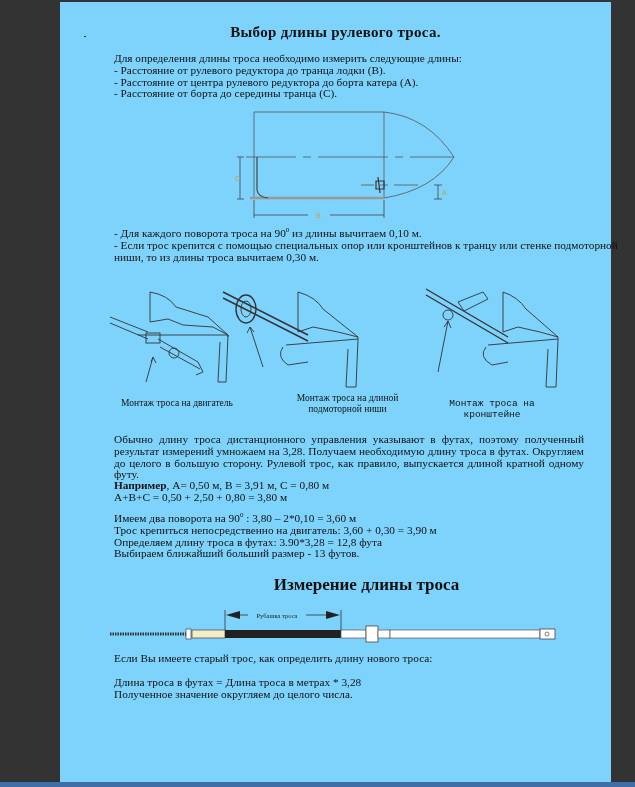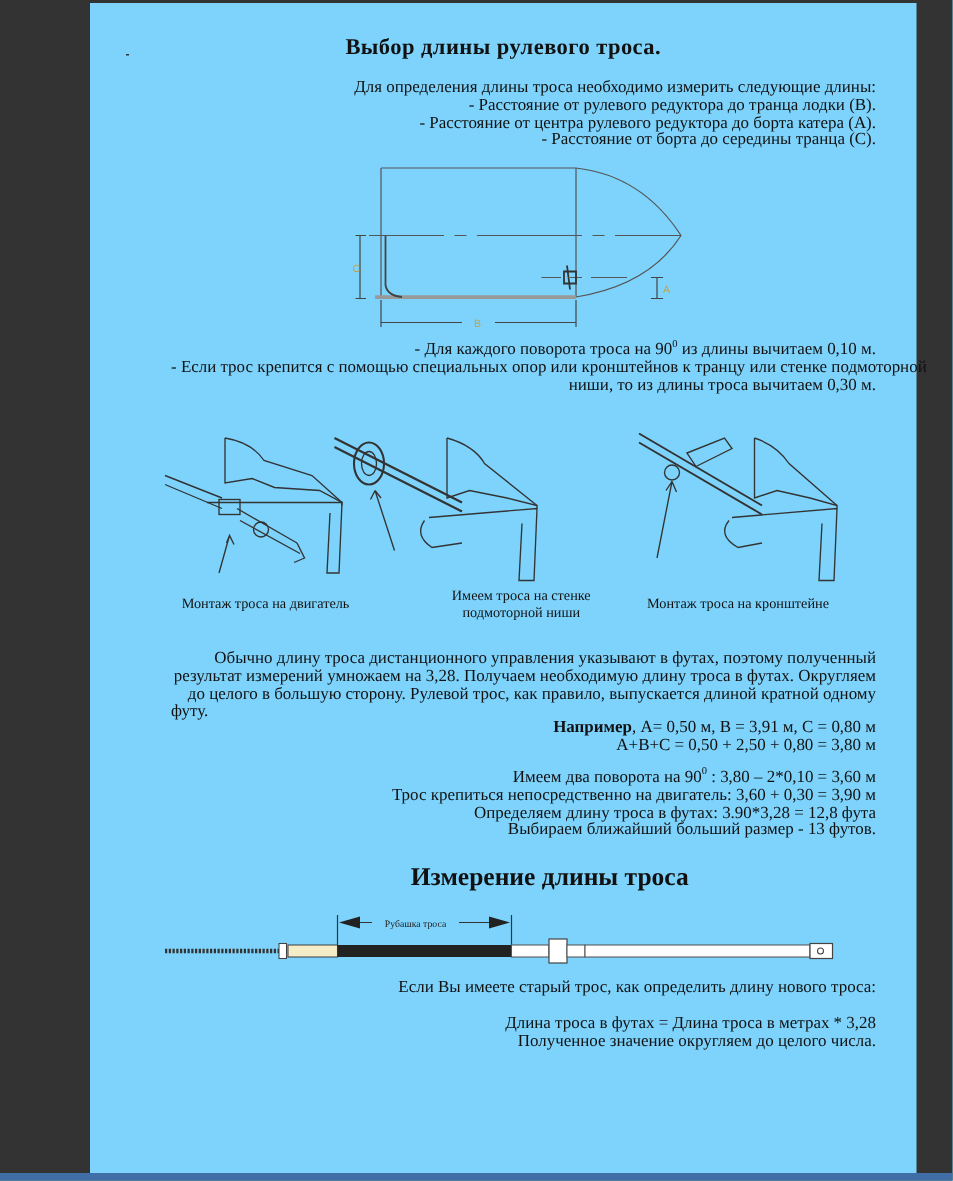--- a/index.html
+++ b/index.html
@@ -18,21 +18,21 @@
     position: absolute; left: 0; top: 782px; width: 635px; height: 5px;
     background: #3f6fa6;
   }
   .abs { position: absolute; }
   .title {
     left: 0; width: 551px; top: 22px; text-align: center;
     font-weight: bold; font-size: 15px; letter-spacing: 0.3px;
   }
   .dot-mark { left: 24px; top: 34px; width: 2px; height: 1px; background:#333; }
   .para { font-size: 11.3px; line-height: 11.8px; left: 54px; width: 470px; }
-  .para div { white-space: nowrap; text-align: right; }
+  .para div { white-space: nowrap; }
   .justify { white-space: normal !important; text-align: justify; text-align-last: left; }
   sup { font-size: 7px; vertical-align: 5px; line-height: 0; }
   .caption { font-size: 9.5px; text-align: center; line-height: 11px; }
   .subtitle { left:0; width:613px; text-align:center; font-weight:bold; font-size:17px; top: 573px; }
   .label-tiny { font-family: "Liberation Sans", sans-serif; font-size: 7px; fill: #c8a040; }
   b { font-weight: bold; }
 </style>
 </head>
 <body>
 
@@ -108,22 +108,22 @@
         <path d="M378 60 Q370 70 384 78 L400 75"></path>
         <path d="M318 2 L400 50 M318 8 L400 56" stroke-width="1.3"></path>
         <path d="M350 15 L375 5 L380 12 L356 24 Z"></path>
         <circle cx="340" cy="28" r="5"></circle>
         <path d="M340 34 L330 85 M340 34 L336 40 M340 34 L343 41"></path>
       </g>
     </g>
   </svg>
 
   <div class="abs caption" style="left:52px; width:130px; top:396px;">Монтаж троса на двигатель</div>
-  <div class="abs caption" style="left:225px; width:125px; top:391px;">Имеем троса на стенке подмоторной ниши</div>
-  <div class="abs caption" style="left:362px; width:140px; top:396px;">Монтаж троса на кронштейне</div>
+  <div class="abs caption" style="left:225px; width:125px; top:391px;">Монтаж троса на длиной подмоторной ниши</div>
+  <div class="abs caption" style="left:362px; width:140px; top:396px;font-family:Liberation Mono, monospace;">Монтаж троса на кронштейне</div>
 
   <div class="abs para" style="top:432px;">
     <div class="justify">Обычно длину троса дистанционного управления указывают в футах, поэтому полученный результат измерений умножаем на 3,28. Получаем необходимую длину троса в футах. Округляем до целого в большую сторону. Рулевой трос, как правило, выпускается длиной кратной одному футу.</div>
   </div>
 
   <div class="abs para" style="top:478px;">
     <div><b>Например</b><span>, А= 0,50 м, В = 3,91 м, С = 0,80 м</span></div>
     <div>А+В+С = 0,50 + 2,50 + 0,80 = 3,80 м</div>
   </div>
 

